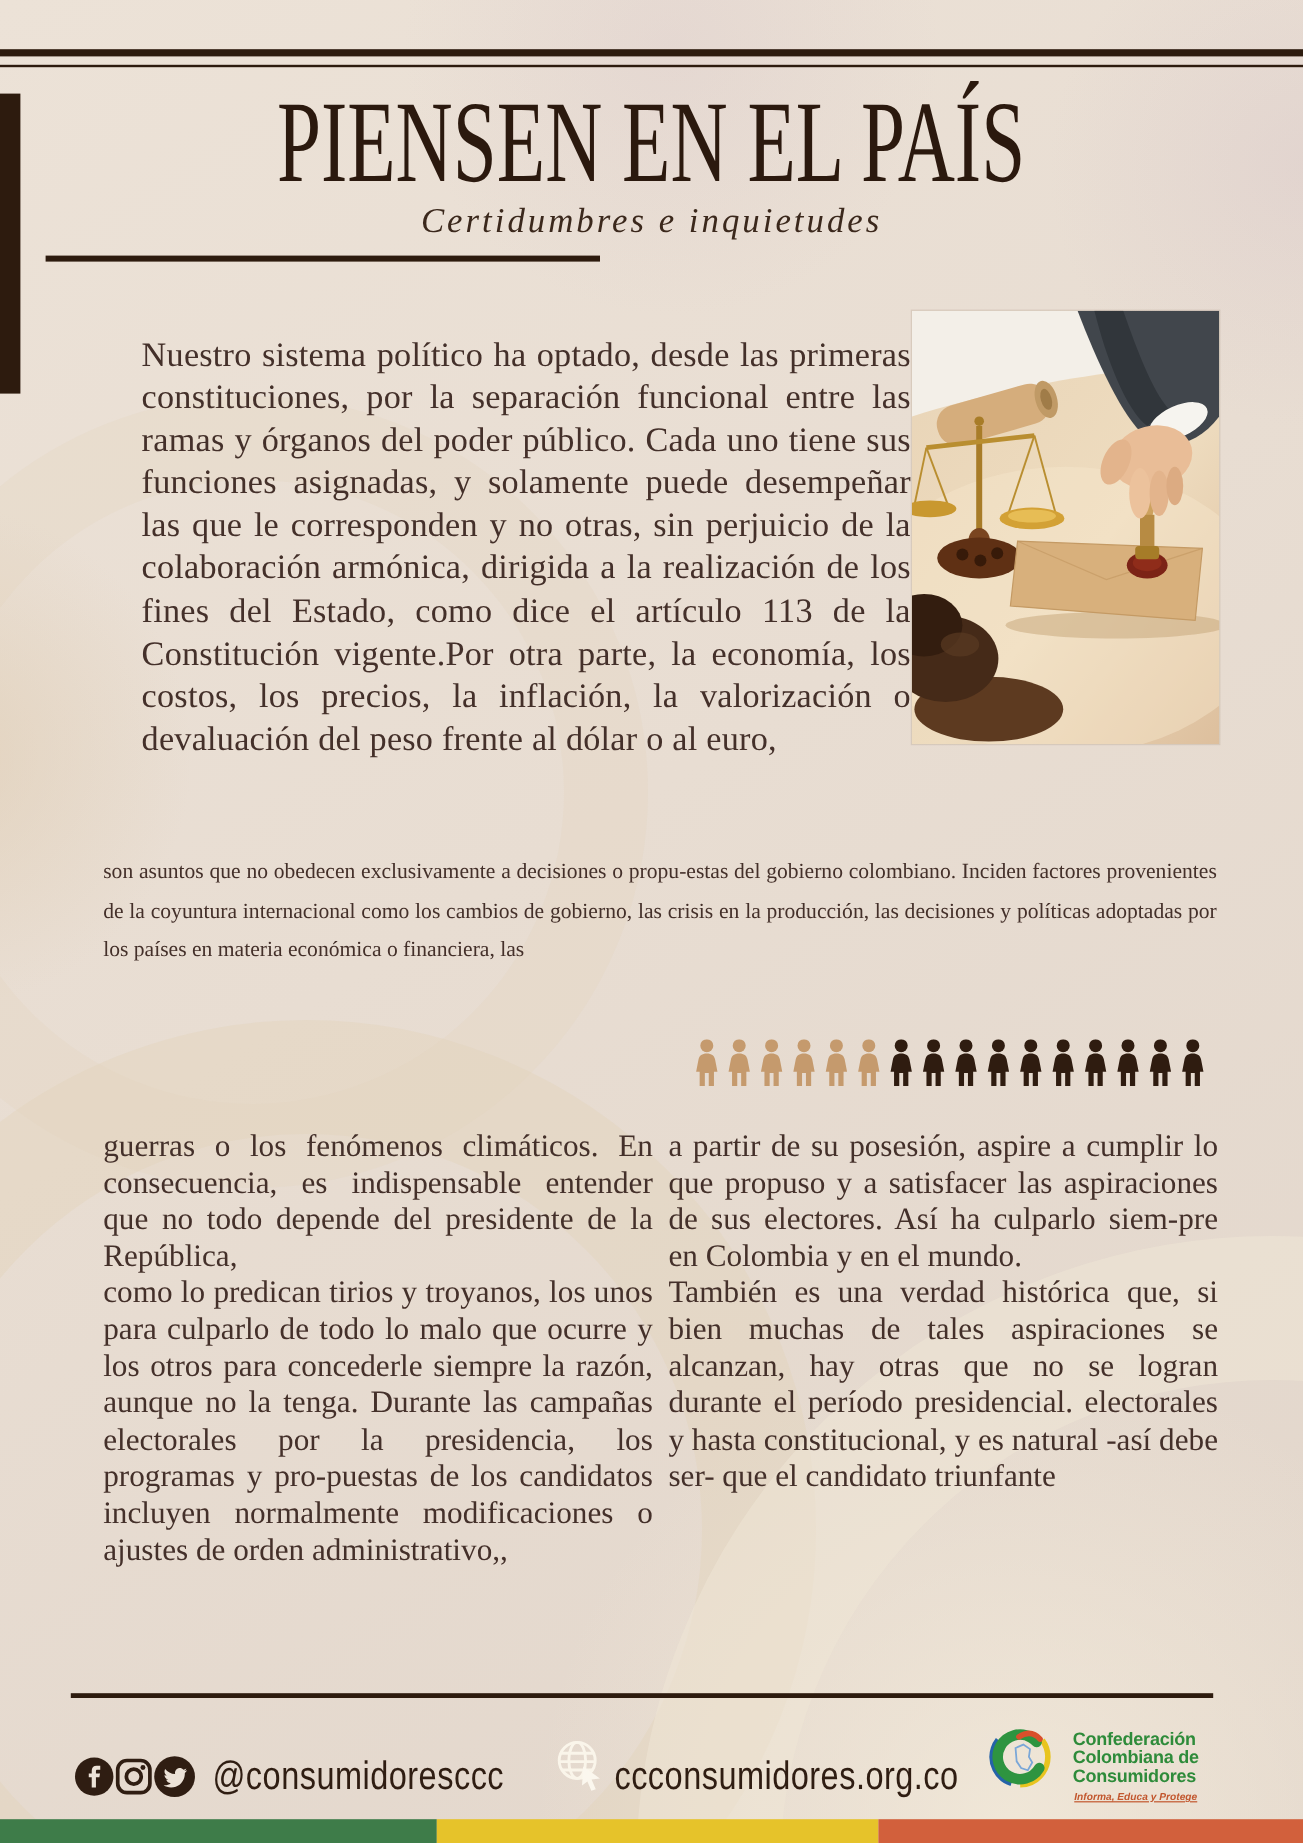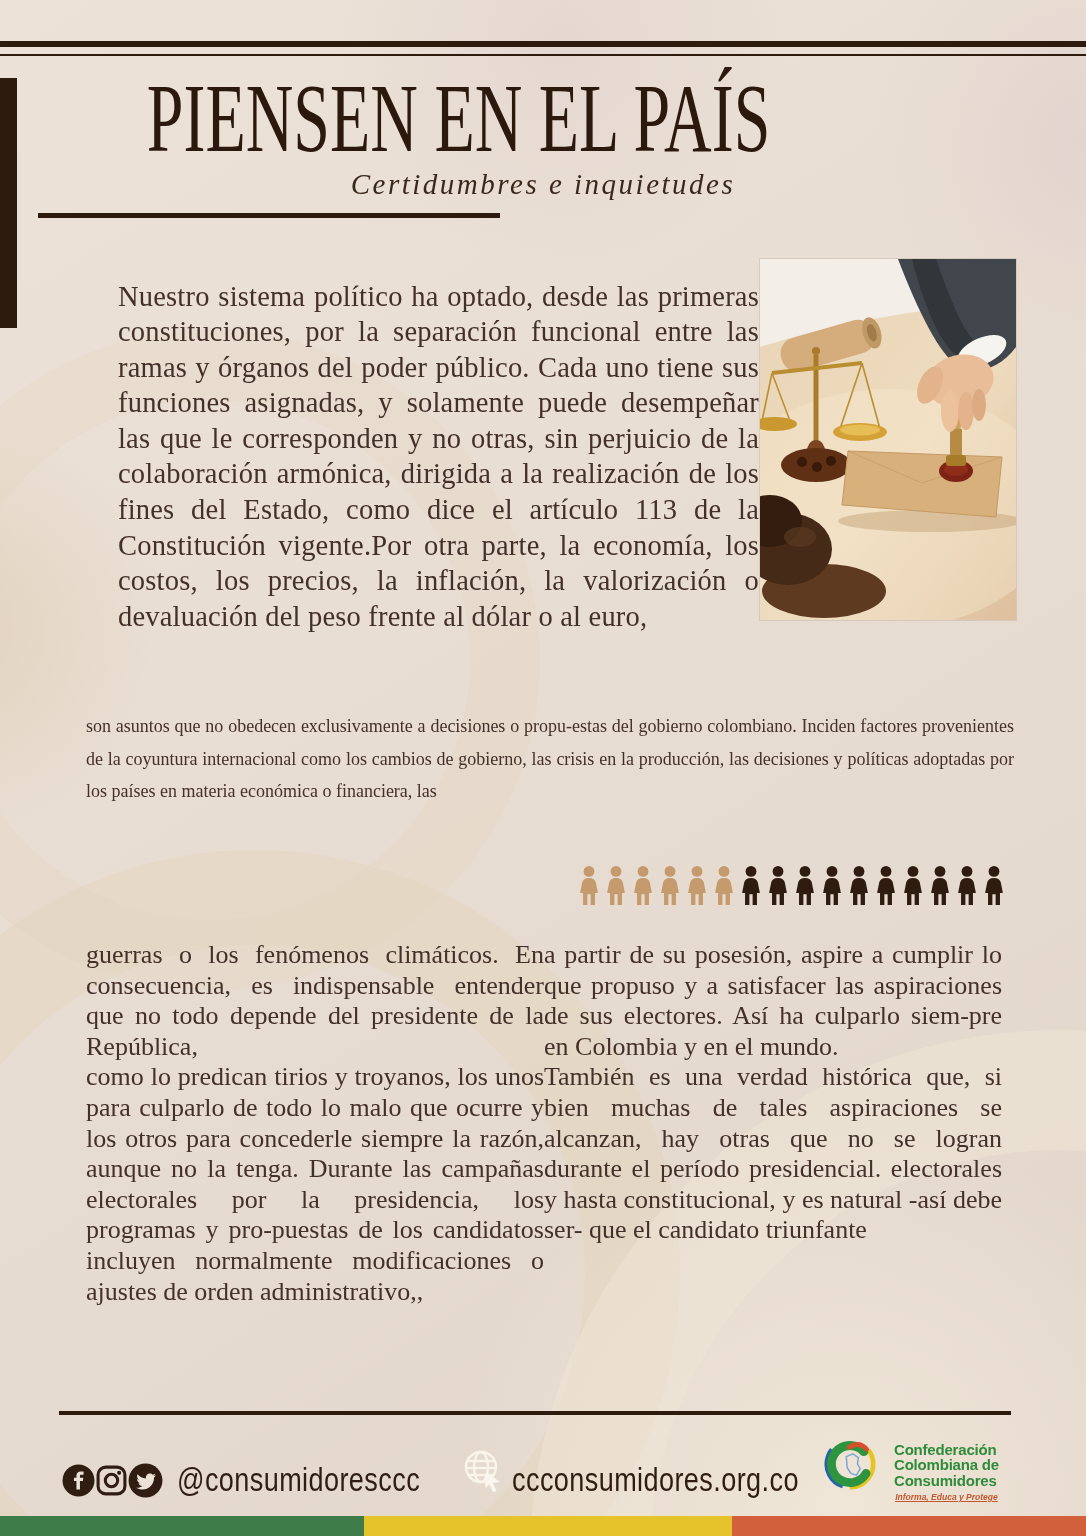--- a/index.html
+++ b/index.html
@@ -18,35 +18,35 @@
   .ring.r2{width:820px;height:820px;left:530px;top:1030px;border:120px solid rgba(238,229,213,.55);}
   .ring.r3{width:520px;height:520px;left:-120px;top:330px;border:70px solid rgba(229,213,188,.25);}
 
   .rule{position:absolute;background:#2d1b0e;}
   .rule.top1{left:0;right:0;top:41px;height:6px;}
   .rule.top2{left:0;right:0;top:54px;height:2px;}
   .rule.title-rule{left:38px;top:213px;width:462px;height:5px;}
   .rule.footer-rule{left:59px;top:1411px;width:952px;height:4px;}
   .left-bar{position:absolute;left:0;top:78px;width:17px;height:250px;background:#2d1b0e;}
 
-  .title-wrap{position:absolute;left:0;top:70px;width:100%;}
+  .title-wrap{position:absolute;left:0;top:70px;width:100%;text-align:center;}
   .title-text{display:inline-block;white-space:nowrap;font-size:97px;line-height:1;
     color:#2b190e;transform:scaleX(.68);transform-origin:center;font-weight:500;}
   .subtitle-wrap{position:absolute;left:0;top:168px;width:100%;text-align:center;}
   .subtitle-text{font-style:italic;font-size:29px;letter-spacing:2.5px;color:#3b281c;}
 
   .intro{position:absolute;left:86px;top:250px;width:641px;font-size:28.5px;line-height:35.6px;
     text-align:justify;letter-spacing:.2px;margin-left:32px;}
   .photo{position:absolute;left:760px;top:259px;width:256px;height:361px;box-shadow:0 0 0 1px rgba(120,95,70,.15);}
   .mid{position:absolute;left:86px;top:692px;width:928px;font-size:18px;line-height:32.5px;text-align:justify;}
 
   .people-row{position:absolute;left:576px;top:866px;width:436px;display:flex;gap:1px;align-items:flex-end;}
   .people-row svg{display:block;}
 
-  .columns{position:absolute;left:86px;top:940px;width:929px;display:flex;}
+  .columns{position:absolute;left:86px;top:940px;width:929px;display:flex;gap:13px;}
   .col{width:458px;font-size:26px;line-height:30.6px;text-align:justify;}
   .col p{margin:0;}
 
   .social-row{position:absolute;left:62px;top:1461px;display:flex;align-items:center;}
   .handle,.website{font-family:"Liberation Sans","DejaVu Sans",sans-serif;font-size:33px;color:#2f1d12;
     display:inline-block;transform:scaleX(.82);transform-origin:left center;letter-spacing:.5px;white-space:nowrap;}
   .handle{margin-left:14px;}
   .globe{position:absolute;left:460px;top:1446px;}
   .website-wrap{position:absolute;left:512px;top:1461px;}
 

